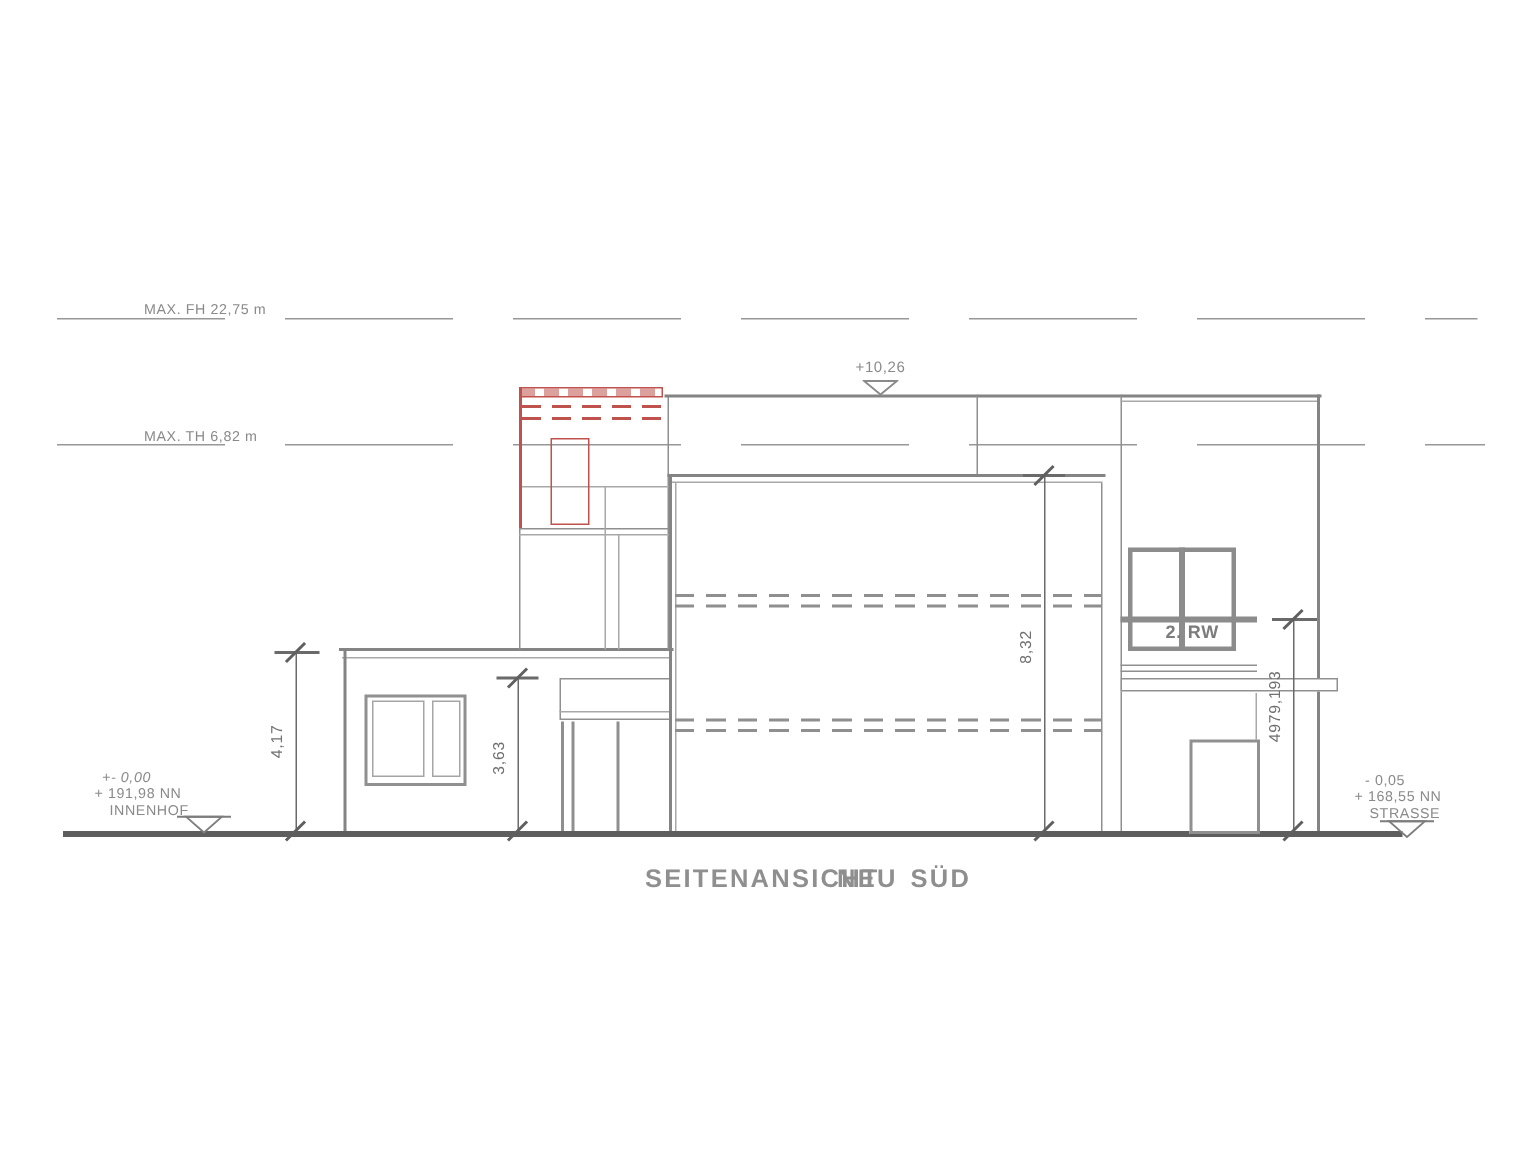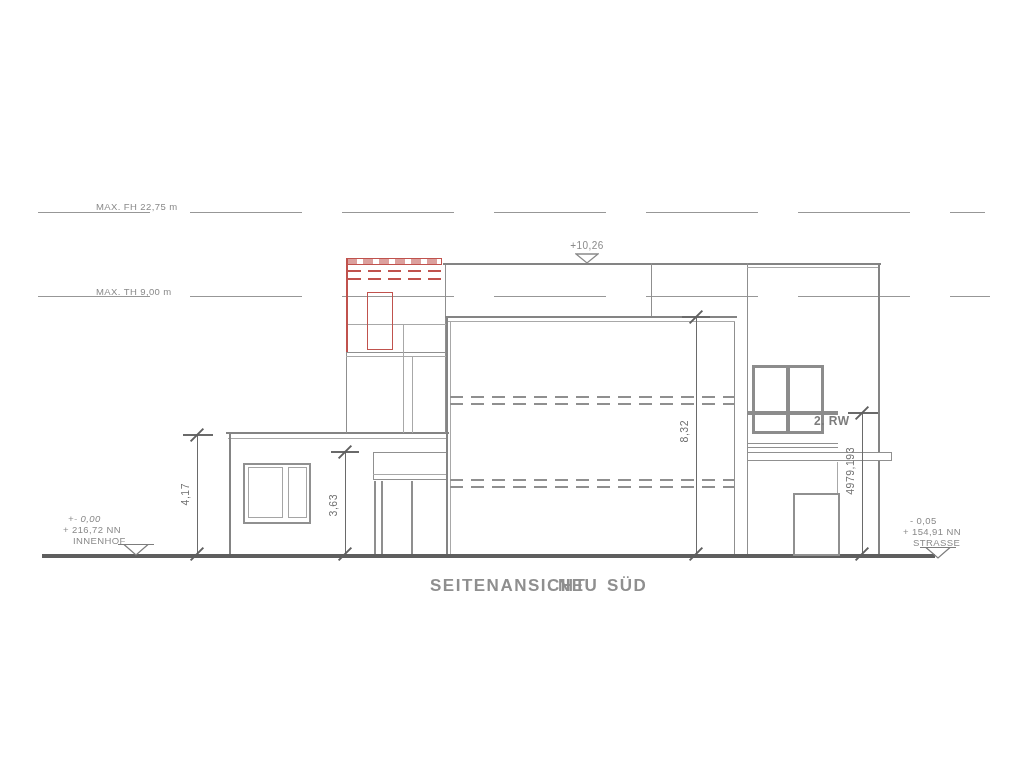--- a/index.html
+++ b/index.html
@@ -43,21 +43,21 @@
 </style>
 </head>
 <body>
 
 <div id="canvas">
 
   <div class="dash-reg" style="left:38px;top:212px;width:947px;"></div>
   <span class="lbl" style="left:96px;top:201px;">MAX. FH 22,75 m</span>
 
   <div class="dash-reg" style="left:38px;top:296px;width:952px;"></div>
-  <span class="lbl" style="left:96px;top:286px;">MAX. TH 9,00 m</span>
+  <span class="lbl" style="left:96px;top:286px;">MAX. TH 6,82 m</span>
 
   <div class="abs dark" style="left:42px;top:554px;width:893px;height:3.5px;"></div>
 
   <div class="hl med" style="left:226px;top:432px;width:223px;height:2px;"></div>
   <div class="hl thin" style="left:228px;top:438px;width:219px;"></div>
   <div class="vl med" style="left:229px;top:434px;width:1.5px;height:120px;"></div>
   <div class="box" style="left:243px;top:463px;width:64px;height:57px;border-width:2px;"></div>
   <div class="box-thin" style="left:248px;top:467px;width:33px;height:49px;"></div>
   <div class="box-thin" style="left:288px;top:467px;width:17px;height:49px;"></div>
 
@@ -93,21 +93,21 @@
   <div class="dash-b" style="left:450px;top:403px;width:284px;"></div>
   <div class="dash-b" style="left:450px;top:479px;width:284px;"></div>
   <div class="dash-b" style="left:450px;top:486px;width:284px;"></div>
 
   <div class="vl" style="left:747px;top:263px;height:291px;"></div>
   <div class="vl med" style="left:878px;top:263px;width:1.5px;height:291px;"></div>
   <div class="hl thin" style="left:747px;top:267px;width:131px;"></div>
   <div class="box-thick" style="left:752px;top:365px;width:66px;height:63px;"></div>
   <div class="abs" style="left:786px;top:365px;width:3.5px;height:69px;background:#8c8c8c;"></div>
   <div class="abs" style="left:747px;top:411px;width:91px;height:3.5px;background:#8c8c8c;"></div>
-  <span class="rw" style="left:814px;top:414px;">2. RW</span>
+  <span class="rw" style="left:777px;top:414px;">2. RW</span>
   <div class="hl" style="left:747px;top:443px;width:91px;"></div>
   <div class="hl" style="left:747px;top:447px;width:91px;"></div>
   <div class="box" style="left:747px;top:452px;width:143px;height:7px;"></div>
   <div class="vl thin" style="left:837px;top:462px;height:92px;"></div>
   <div class="box" style="left:793px;top:493px;width:43px;height:59px;border-width:2px;"></div>
 
   <div class="vl dim" style="left:197px;top:435px;height:119px;"></div>
   <div class="dimbar" style="left:183px;top:434px;width:30px;"></div>
   <div class="tick" style="left:188px;top:434px;"></div>
   <div class="tick" style="left:188px;top:553px;"></div>
@@ -132,31 +132,31 @@
   <span class="vtext" style="left:844px;top:447px;">4979,193</span>
 
   <span class="lvl" style="left:563px;top:240px;width:48px;text-align:center;">+10,26</span>
   <span class="abs" style="left:575px;top:253px;">
     <svg width="24" height="11" viewBox="0 0 24 11">
         <path d="M1 1 H23 L12 10 Z" fill="none" stroke="#8a8a8a" stroke-width="1.3"></path>
       </svg>
   </span>
 
   <span class="lbl" style="left:68px;top:513px;font-style:italic;">+- 0,00</span>
-  <span class="lbl" style="left:63px;top:524px;">+ 216,72 NN</span>
+  <span class="lbl" style="left:63px;top:524px;">+ 191,98 NN</span>
   <span class="lbl" style="left:73px;top:535px;">INNENHOF</span>
   <span class="abs" style="left:117px;top:543px;">
     <svg width="38" height="13" viewBox="0 0 38 13">
         <line x1="1" y1="1.5" x2="37" y2="1.5" stroke="#7d7d7d" stroke-width="1.2"></line>
         <path d="M7 1.5 H31 L19 12 Z" fill="none" stroke="#7d7d7d" stroke-width="1.2"></path>
       </svg>
   </span>
 
   <span class="lbl" style="left:910px;top:515px;">- 0,05</span>
-  <span class="lbl" style="left:903px;top:526px;">+ 154,91 NN</span>
+  <span class="lbl" style="left:903px;top:526px;">+ 168,55 NN</span>
   <span class="lbl" style="left:913px;top:537px;">STRASSE</span>
   <span class="abs" style="left:919px;top:546px;">
     <svg width="38" height="13" viewBox="0 0 38 13">
         <line x1="1" y1="1.5" x2="37" y2="1.5" stroke="#7d7d7d" stroke-width="1.2"></line>
         <path d="M7 1.5 H31 L19 12 Z" fill="none" stroke="#7d7d7d" stroke-width="1.2"></path>
       </svg>
   </span>
 
   <span class="title-part" style="left:430px;">SEITENANSICHT</span>
   <span class="title-part" style="left:558px;text-align:right;">NEU</span>

